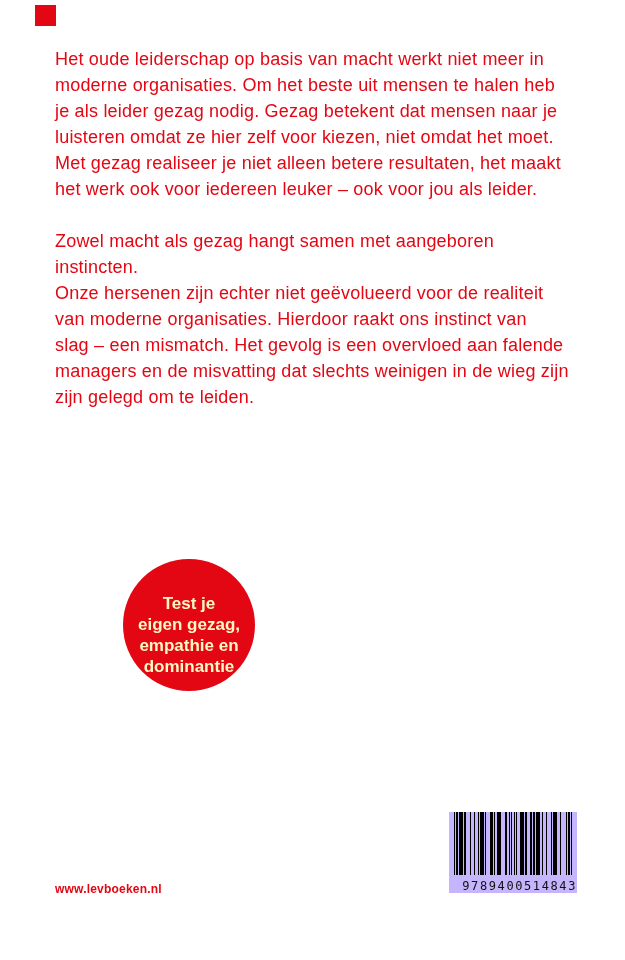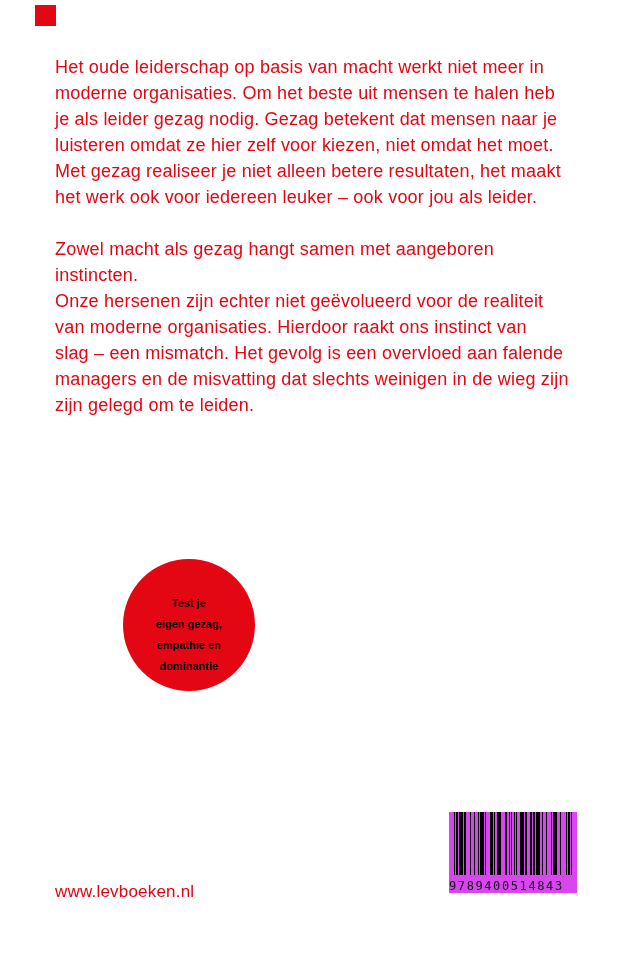--- a/index.html
+++ b/index.html
@@ -15,54 +15,54 @@
   .corner-square{
     position:absolute;left:35px;top:5px;
     width:21px;height:21px;
     background:var(--accent,#e30613);
   }
   .body-text{
     position:absolute;left:55px;top:46px;width:525px;
     color:var(--accent,#e30613);
   }
   .body-text p{
-    margin:8px 0 26px 0;
+    margin:0 0 26px 0;
     font-size:18px;
     line-height:26px;
     letter-spacing:0.2px;
     white-space:pre-line;
   }
   .badge-circle{
     position:absolute;left:123px;top:559px;
     width:132px;height:132px;
     border-radius:50%;
     background:var(--accent,#e30613);
     display:flex;align-items:center;justify-content:center;
     text-align:center;
   }
   .badge-circle .badge-text{
-    color:#000000;
+    color:#fef9c3;
     font-weight:bold;
-    font-size:11px;
+    font-size:17px;
     line-height:21px;
     white-space:pre-line;
     margin-top:20px;
   }
   .website{
     position:absolute;left:55px;top:882px;
     color:var(--accent,#e30613);
-    font-weight:normal;
-    font-size:17px;
+    font-weight:bold;
+    font-size:12px;
     letter-spacing:0.2px;
   }
   .barcode-block{
     position:absolute;left:449px;top:812px;
     width:128px;
-    background:#d946ef;
-    text-align:left;
+    background:#c4b5fd;
+    text-align:right;
   }
   .barcode-block svg{
     display:block;
     margin:0 auto;
     width:118px;height:63px;
     fill:#000000;
     shape-rendering:crispEdges;
   }
   .barcode-number{
     margin-top:4px;

